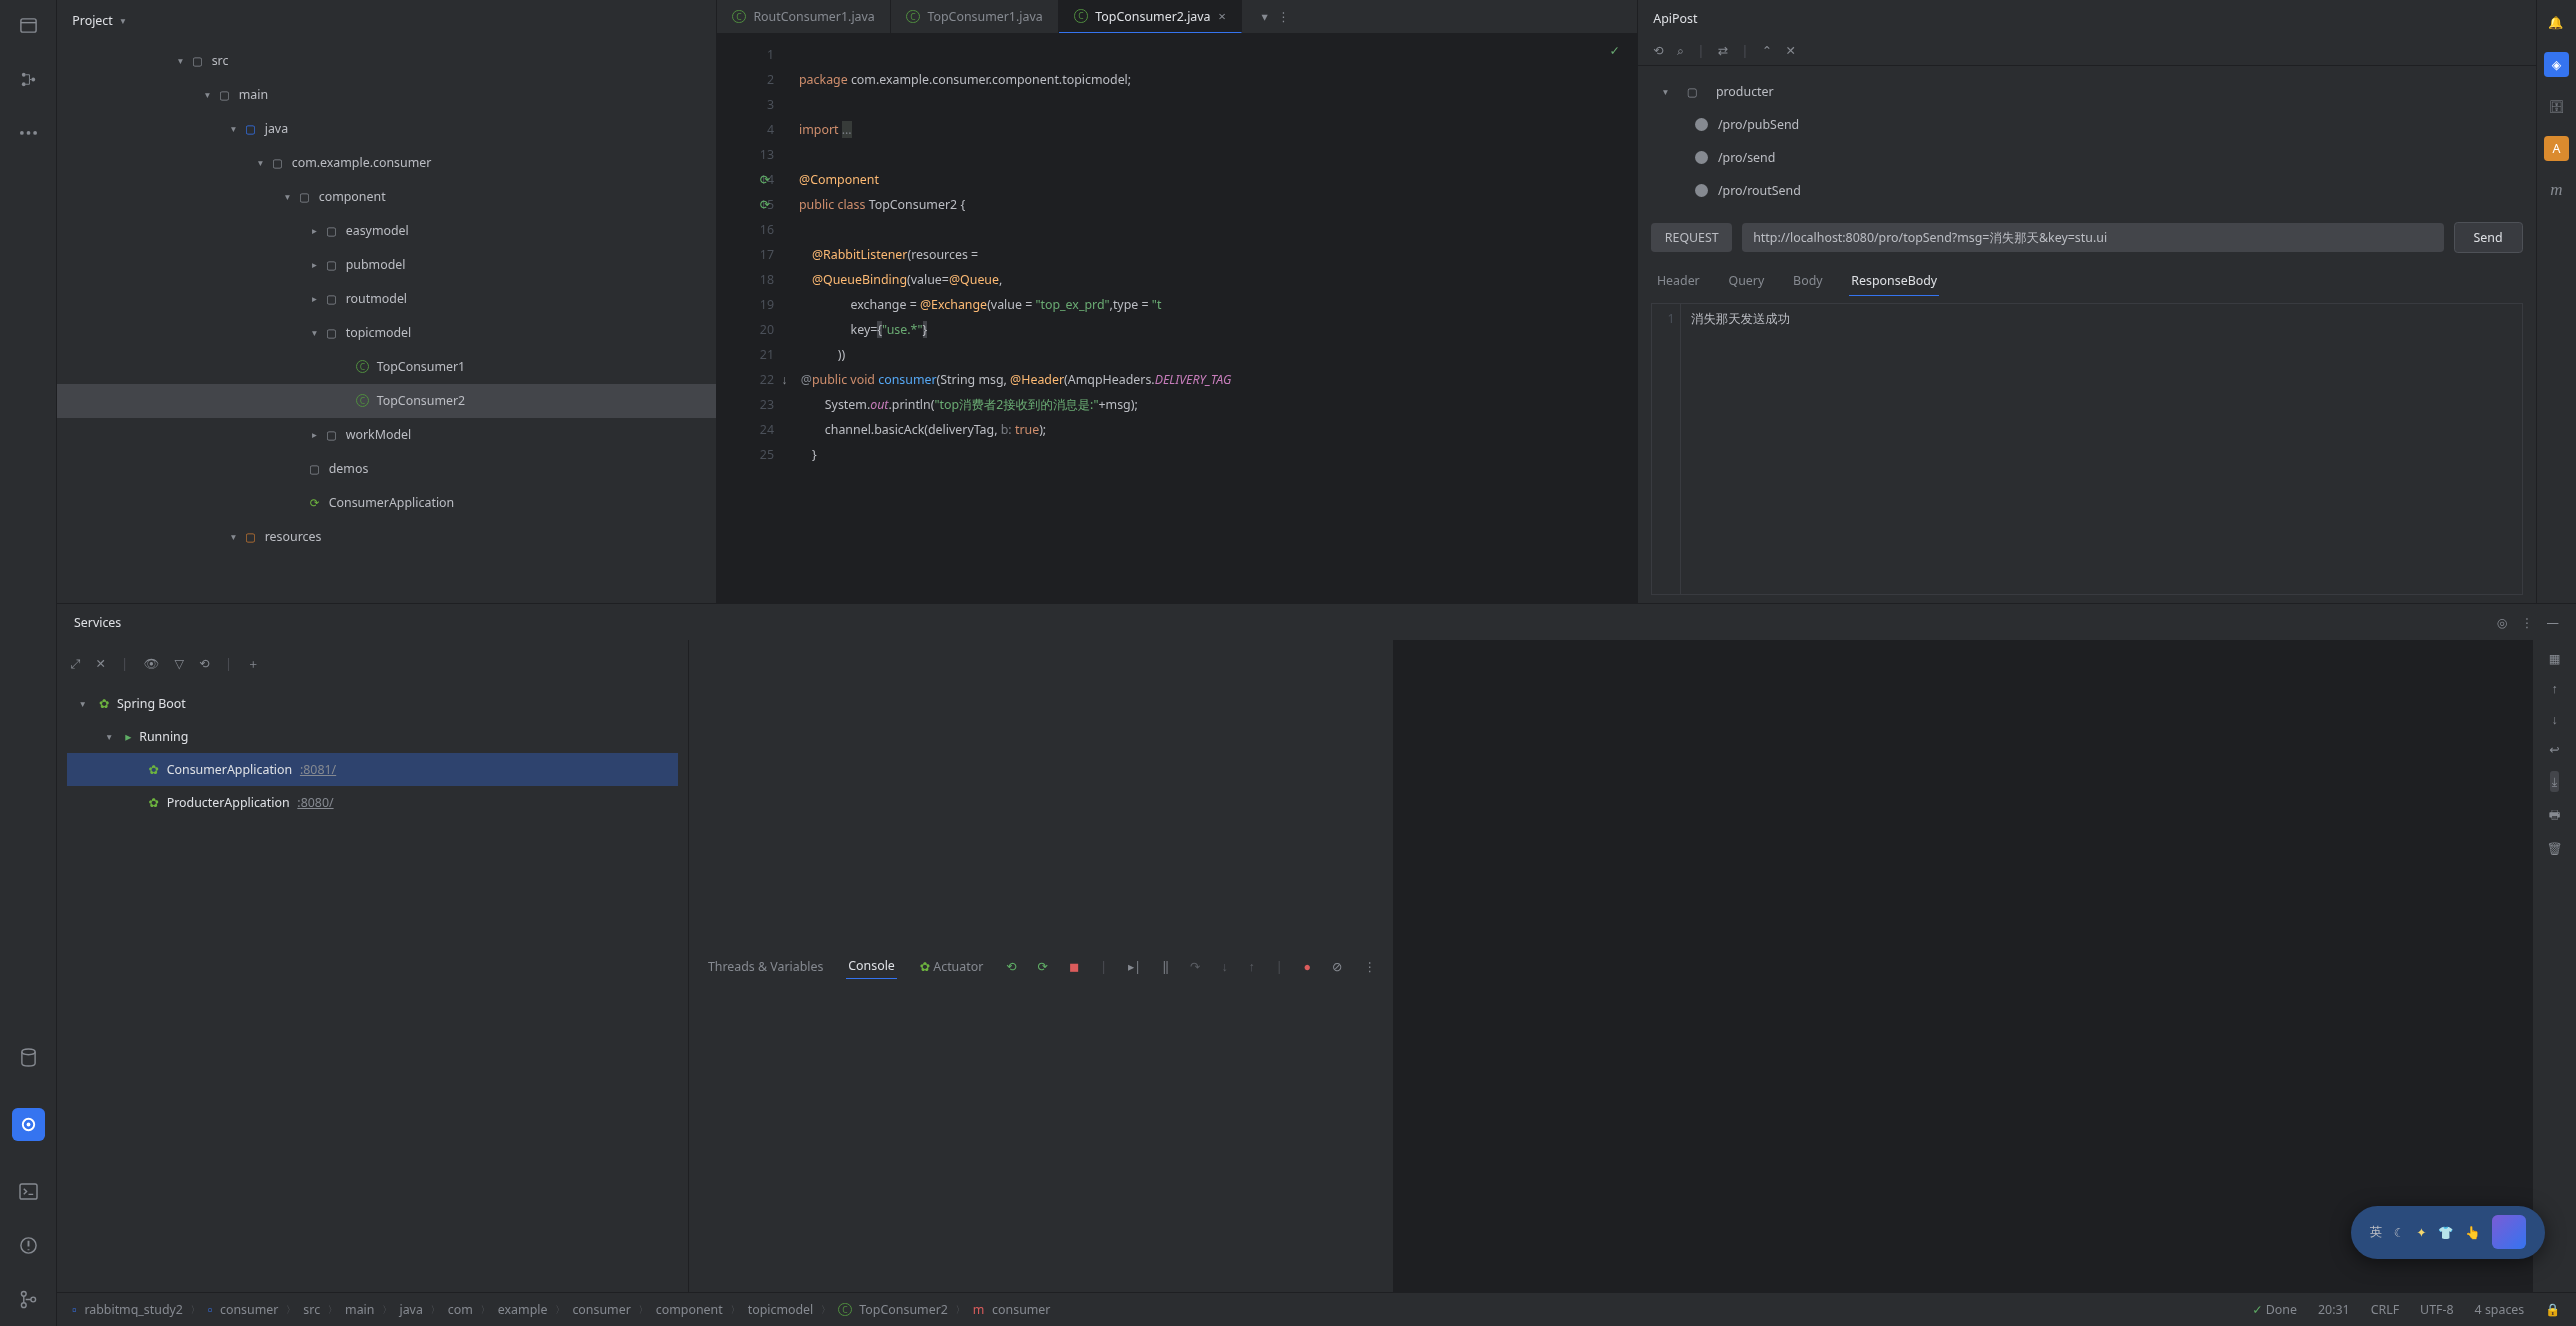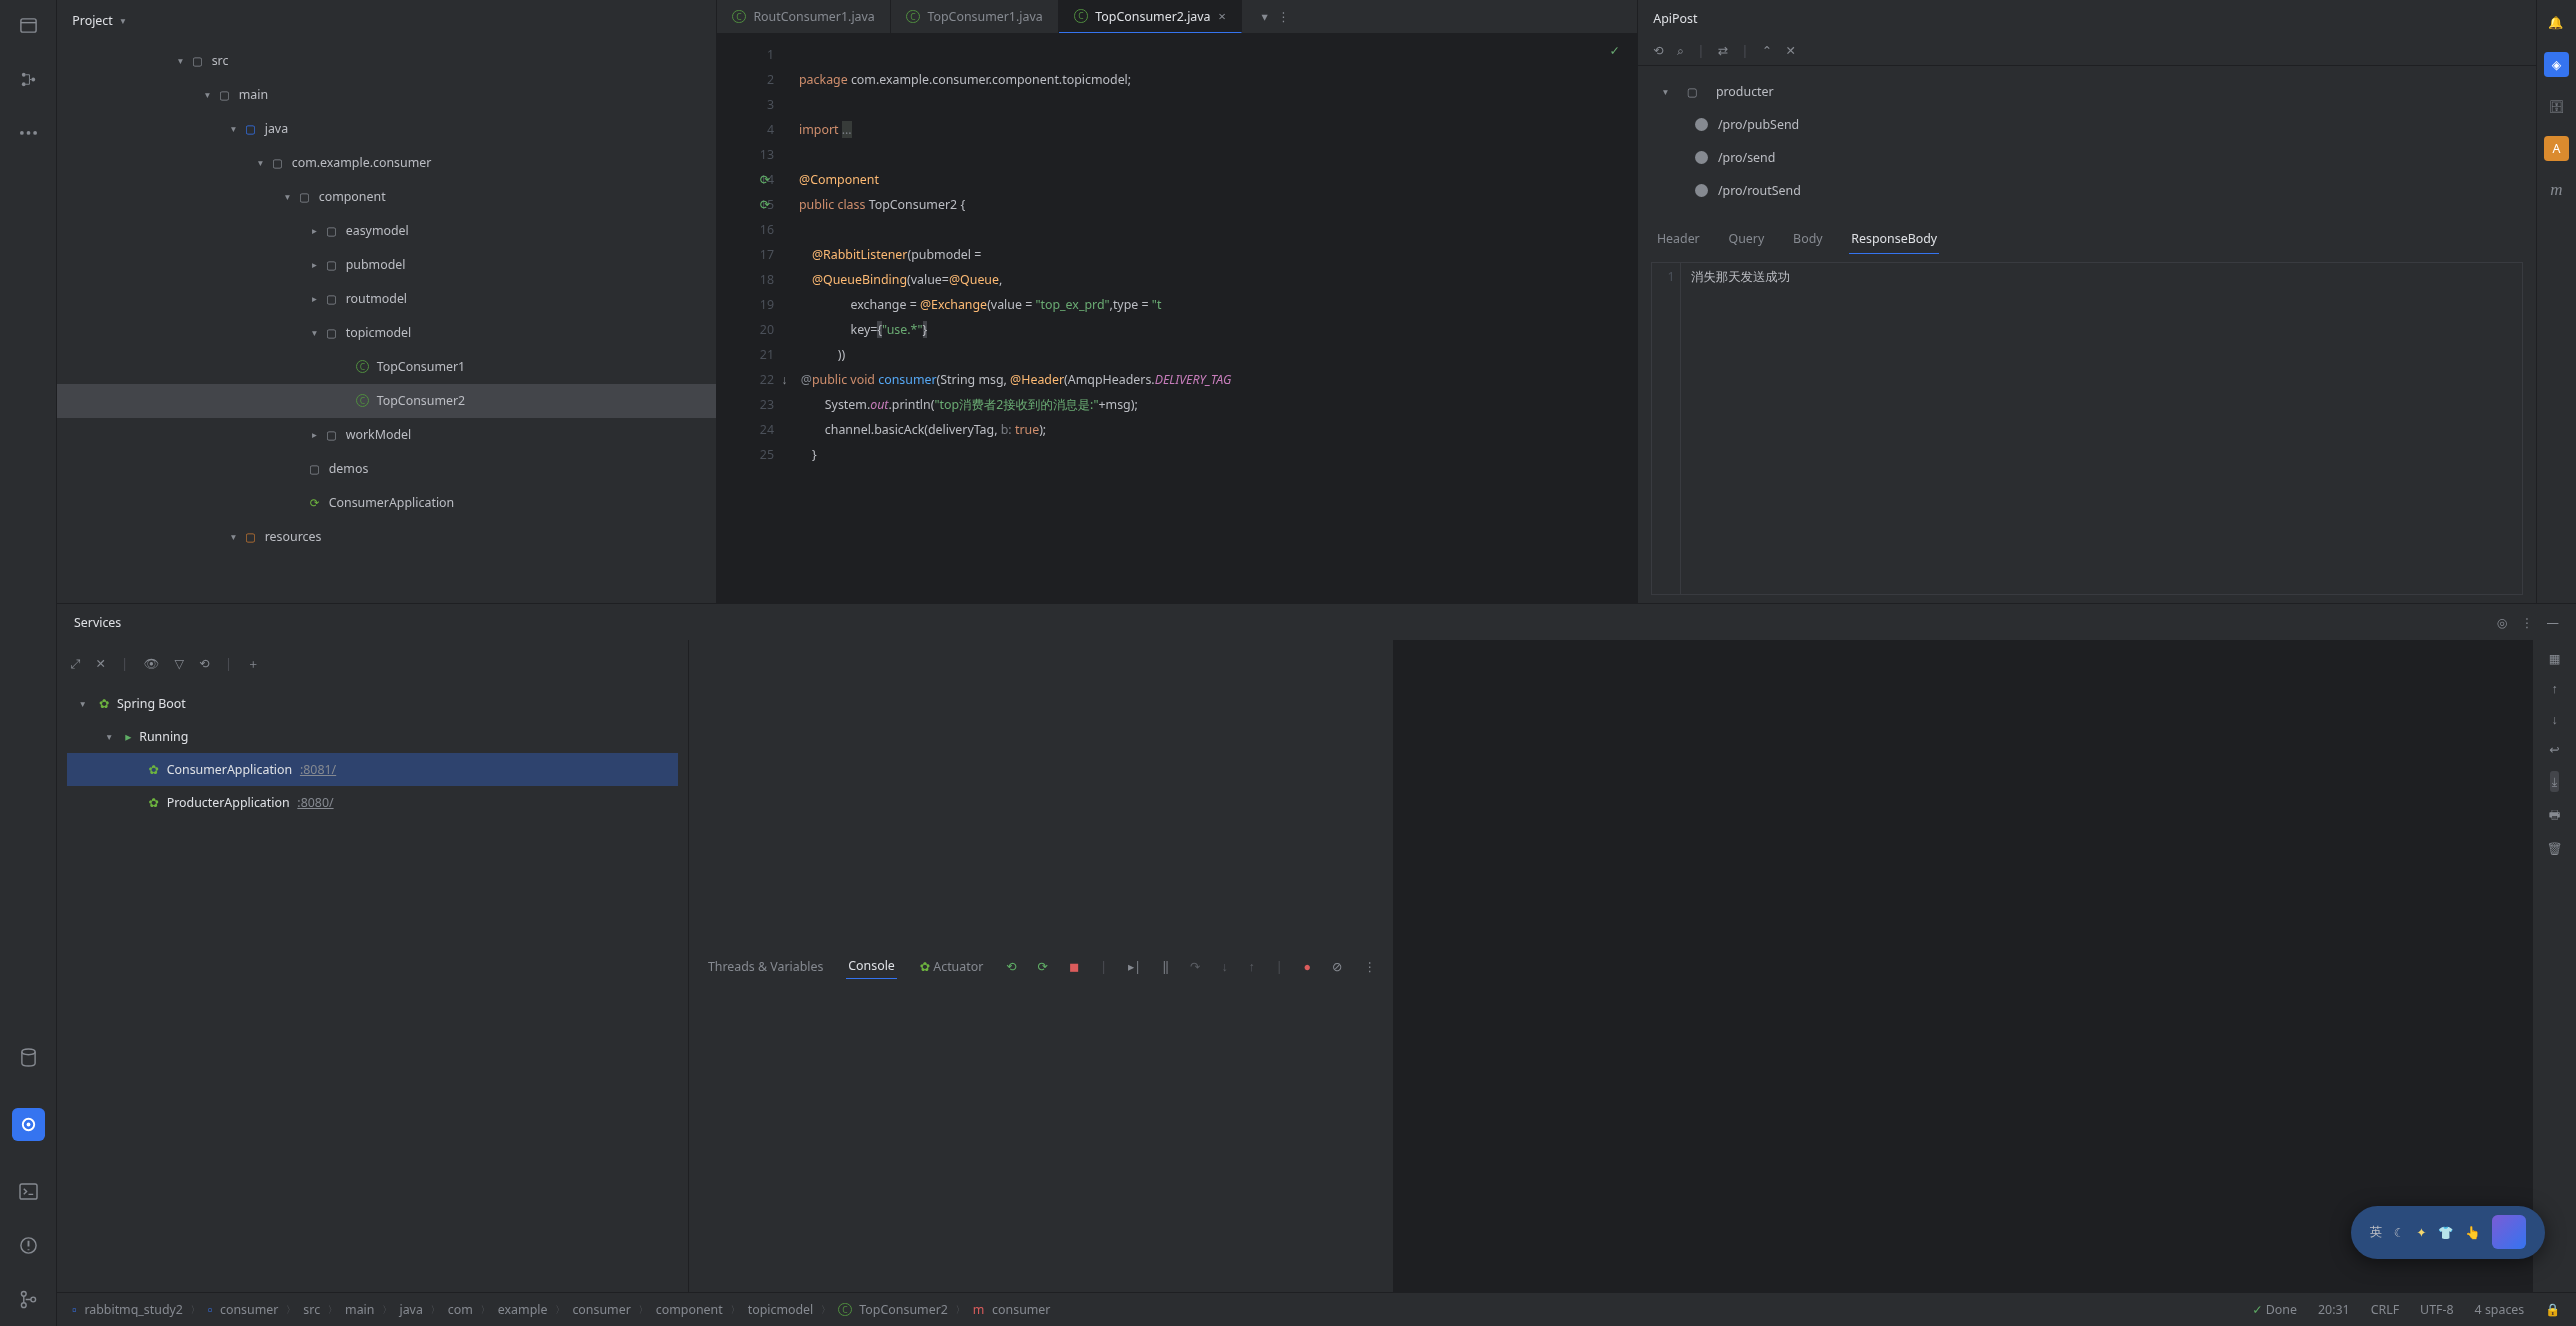--- a/index.html
+++ b/index.html
@@ -272,21 +272,21 @@
             <div class="ln">25</div>
           </div>
           <div class="code">
 <span class="kw">package</span><span> com.example.consumer.component.topicmodel;</span>
 
 <span class="kw">import </span><span style="background:#373b39;" class="cmt">...</span>
 
 <span class="ann">@Component</span>
 <span class="kw">public class </span><span>TopConsumer2 </span><span>{</span>
 
-<span class="ann">    @RabbitListener</span><span>(pubmodel =</span>
+<span class="ann">    @RabbitListener</span><span>(resources =</span>
 <span class="ann">    @QueueBinding</span><span>(value=</span><span class="ann">@Queue</span><span>,</span>
 <span>                exchange = </span><span class="ann">@Exchange</span><span>(value = </span><span class="str">"top_ex_prd"</span><span>,type = </span><span class="str">"t</span>
 <span>                key=</span><span style="background:#43454a;">{</span><span class="str">"use.*"</span><span style="background:#43454a;">}</span>
 <span>            ))</span>
 <span class="kw">    public void </span><span class="mth">consumer</span><span>(String msg, </span><span class="ann">@Header</span><span>(AmqpHeaders.</span><span class="fld">DELIVERY_TAG</span>
 <span>        System.</span><span class="fld">out</span><span>.println(</span><span class="str">"top消费者2接收到的消息是:"</span><span>+msg);</span>
 <span>        channel.basicAck(deliveryTag, </span><span class="cmt">b:</span><span class="kw"> true</span><span>);</span>
 <span>    }</span>
           </div>
         </div>
@@ -316,20 +316,25 @@
               <span>/pro/pubSend</span>
             </div>
           <div class="api-tree-row" style="padding-left:38px;">
               <span class="dot"></span>
               <span>/pro/send</span>
             </div>
           <div class="api-tree-row" style="padding-left:38px;">
               <span class="dot"></span>
               <span>/pro/routSend</span>
             </div>
+        </div>
+        <div class="req-row">
+          <span class="req-label">REQUEST</span>
+          <input class="url-input" value="http://localhost:8080/pro/topSend?msg=消失那天&amp;key=stu.ui" style="">
+          <button class="send-btn">Send</button>
         </div>
         <div class="api-tabs">
           <div class="api-tab">Header</div>
           <div class="api-tab">Query</div>
           <div class="api-tab">Body</div>
           <div class="api-tab active">ResponseBody</div>
         </div>
         <div class="resp-body">
           <div class="resp-gutter">
               <div>1</div>

